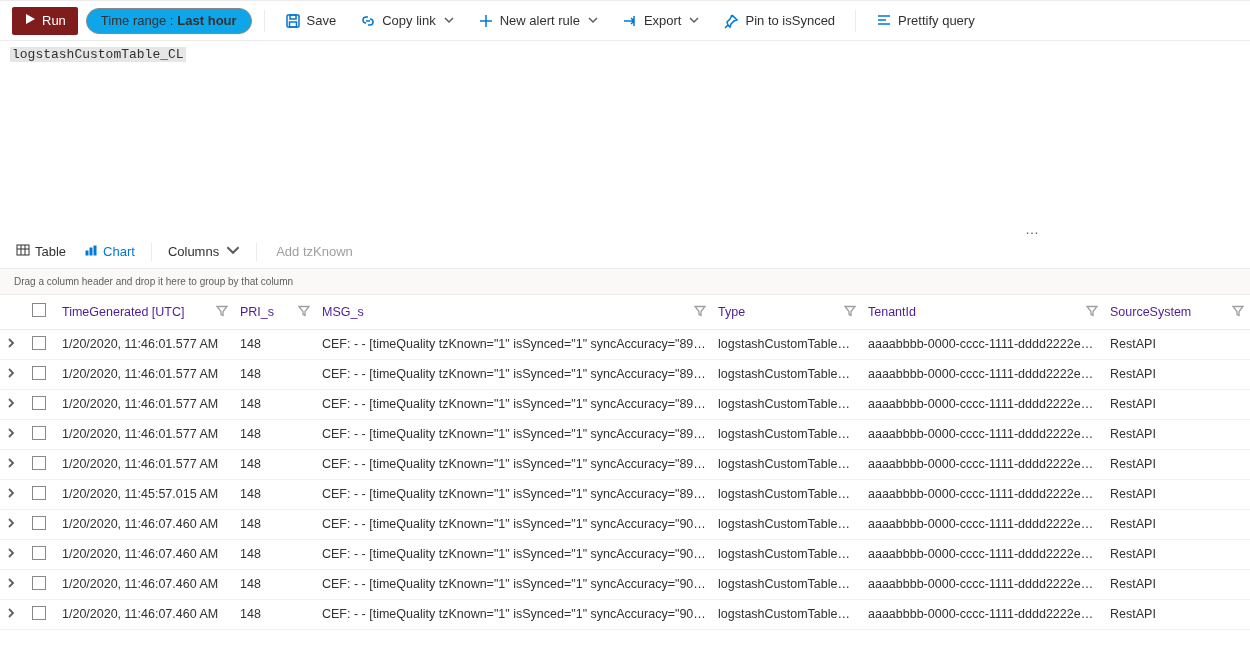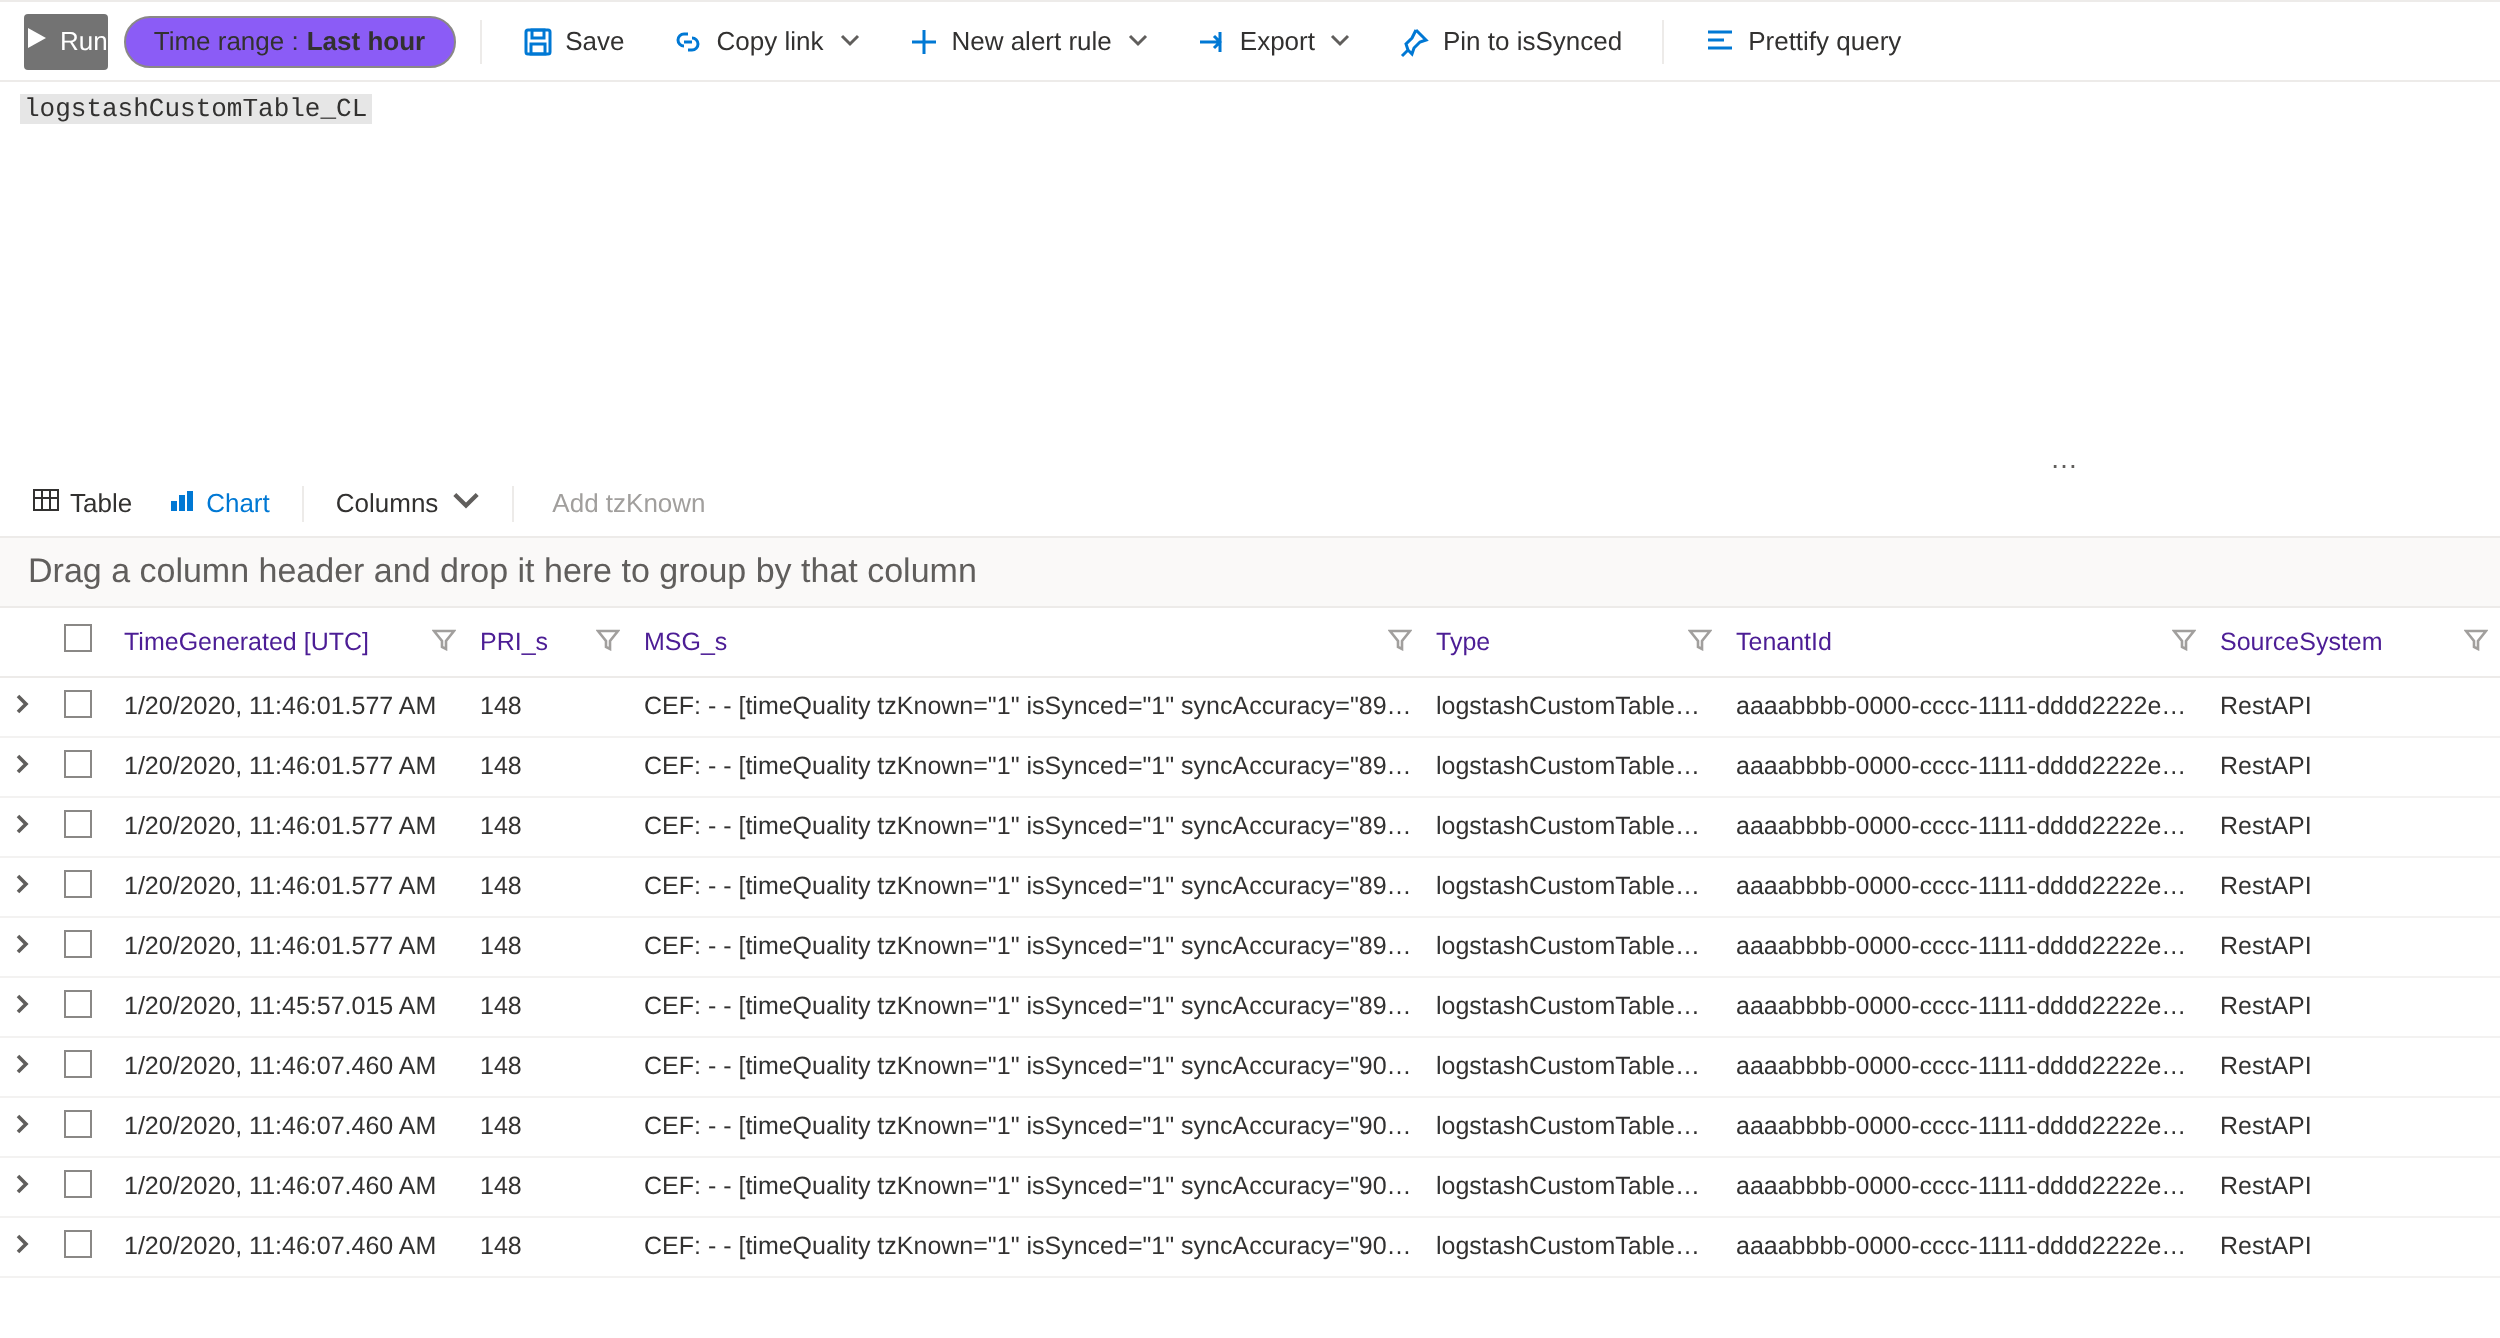--- a/index.html
+++ b/index.html
@@ -1,22 +1,22 @@
 <!DOCTYPE html>
 <html><head>
 <meta charset="utf-8">
 <style>
   * { box-sizing: border-box; }
   html, body { margin:0; padding:0; font-family: "Segoe UI", Arial, sans-serif; font-size:13px; color:#323130; background:#fff; }
   .page { width:1250px; height:669px; display:flex; flex-direction:column; border-top:1px solid #edebe9; }
   
   .toolbar { display:flex; align-items:center; height:40px; padding:0 12px; gap:8px; border-bottom:1px solid #edebe9;}
-  .btn-run { display:flex; align-items:center; gap:6px; background:#737373; color:#fff; border:none; border-radius:2px; height:28px; padding:0 0; font-size:13px; cursor:pointer; }
+  .btn-run { display:flex; align-items:center; gap:6px; background:#7f1d1d; color:#fff; border:none; border-radius:2px; height:28px; padding:0 12px; font-size:13px; cursor:pointer; }
   .btn-run svg { width:12px; height:12px; fill:#fff; }
-  .btn-time { display:flex; align-items:center; gap:4px; background:#8b5cf6; color:#323130; border:1px solid #8a8886; border-radius:14px; height:26px; padding:0 14px; font-size:13px; cursor:pointer; }
+  .btn-time { display:flex; align-items:center; gap:4px; background:#0ea5e9; color:#323130; border:1px solid #8a8886; border-radius:14px; height:26px; padding:0 14px; font-size:13px; cursor:pointer; }
   .tb-sep { width:1px; height:22px; background:#edebe9; margin:0 4px;}
   .tb-item { display:flex; align-items:center; gap:6px; color:#323130; height:32px; padding:0 8px; cursor:pointer; font-size:13px; }
   .tb-item .ico { color:#0078d4; display:flex; align-items:center; }
   .tb-item .ico svg { width:16px; height:16px; stroke:#0078d4; fill:none; stroke-width:1.5; }
   .chev { margin-left:2px; }
   .chev svg { width:10px; height:10px; stroke:#605e5c; fill:none; stroke-width:1.5;}
   
   .editor { flex:0 0 auto; height:180px; padding:6px 10px; font-family: Consolas, "Courier New", monospace; font-size:13px; color:#323130; }
   .editor .token { background:#e6e6e6; padding:0 2px; }
   .ellips { text-align:right; padding-right:210px; color:#605e5c; height:14px; font-size:14px; letter-spacing:1px;}
@@ -24,21 +24,21 @@
   .status { padding:8px 14px; font-size:14px; color:#323130; }
   .status .bold { font-weight:600; }
   
   .res-tb { display:flex; align-items:center; height:34px; padding:0 14px; gap:14px; border-bottom:1px solid #edebe9;}
   .res-tab { display:flex; align-items:center; gap:5px; color:#323130; padding:4px 2px; cursor:pointer; }
   .res-tab.link { color:#0078d4; }
   .res-tab svg { width:14px; height:14px; }
   .res-sep { width:1px; height:18px; background:#edebe9;}
   .res-disabled { color:#a19f9d; display:flex; align-items:center; gap:5px;}
   
-  .group-bar { background:#faf9f8; color:#605e5c; font-size:17px; padding:7px 14px; border-bottom:1px solid #edebe9;}
+  .group-bar { background:#faf9f8; color:#605e5c; font-size:10px; padding:7px 14px; border-bottom:1px solid #edebe9;}
   
   .grid { flex:1; overflow:auto; }
   table { border-collapse:collapse; width:100%; table-layout:fixed; }
   th, td { text-align:left; padding:0 6px; white-space:nowrap; overflow:hidden; text-overflow:ellipsis; font-size:12.5px; }
   thead th { height:34px; background:#fff; border-bottom:1px solid #edebe9; color:#4c1d95; font-weight:400; position:relative;}
   thead th .filter { position:absolute; right:6px; top:50%; transform:translateY(-50%); }
   thead th .filter svg { width:12px; height:12px; stroke:#a19f9d; fill:none; stroke-width:1.3;}
   tbody td { height:30px; border-bottom:1px solid #f3f2f1; color:#323130;}
   .col-exp { width:26px; }
   .col-chk { width:30px; }

